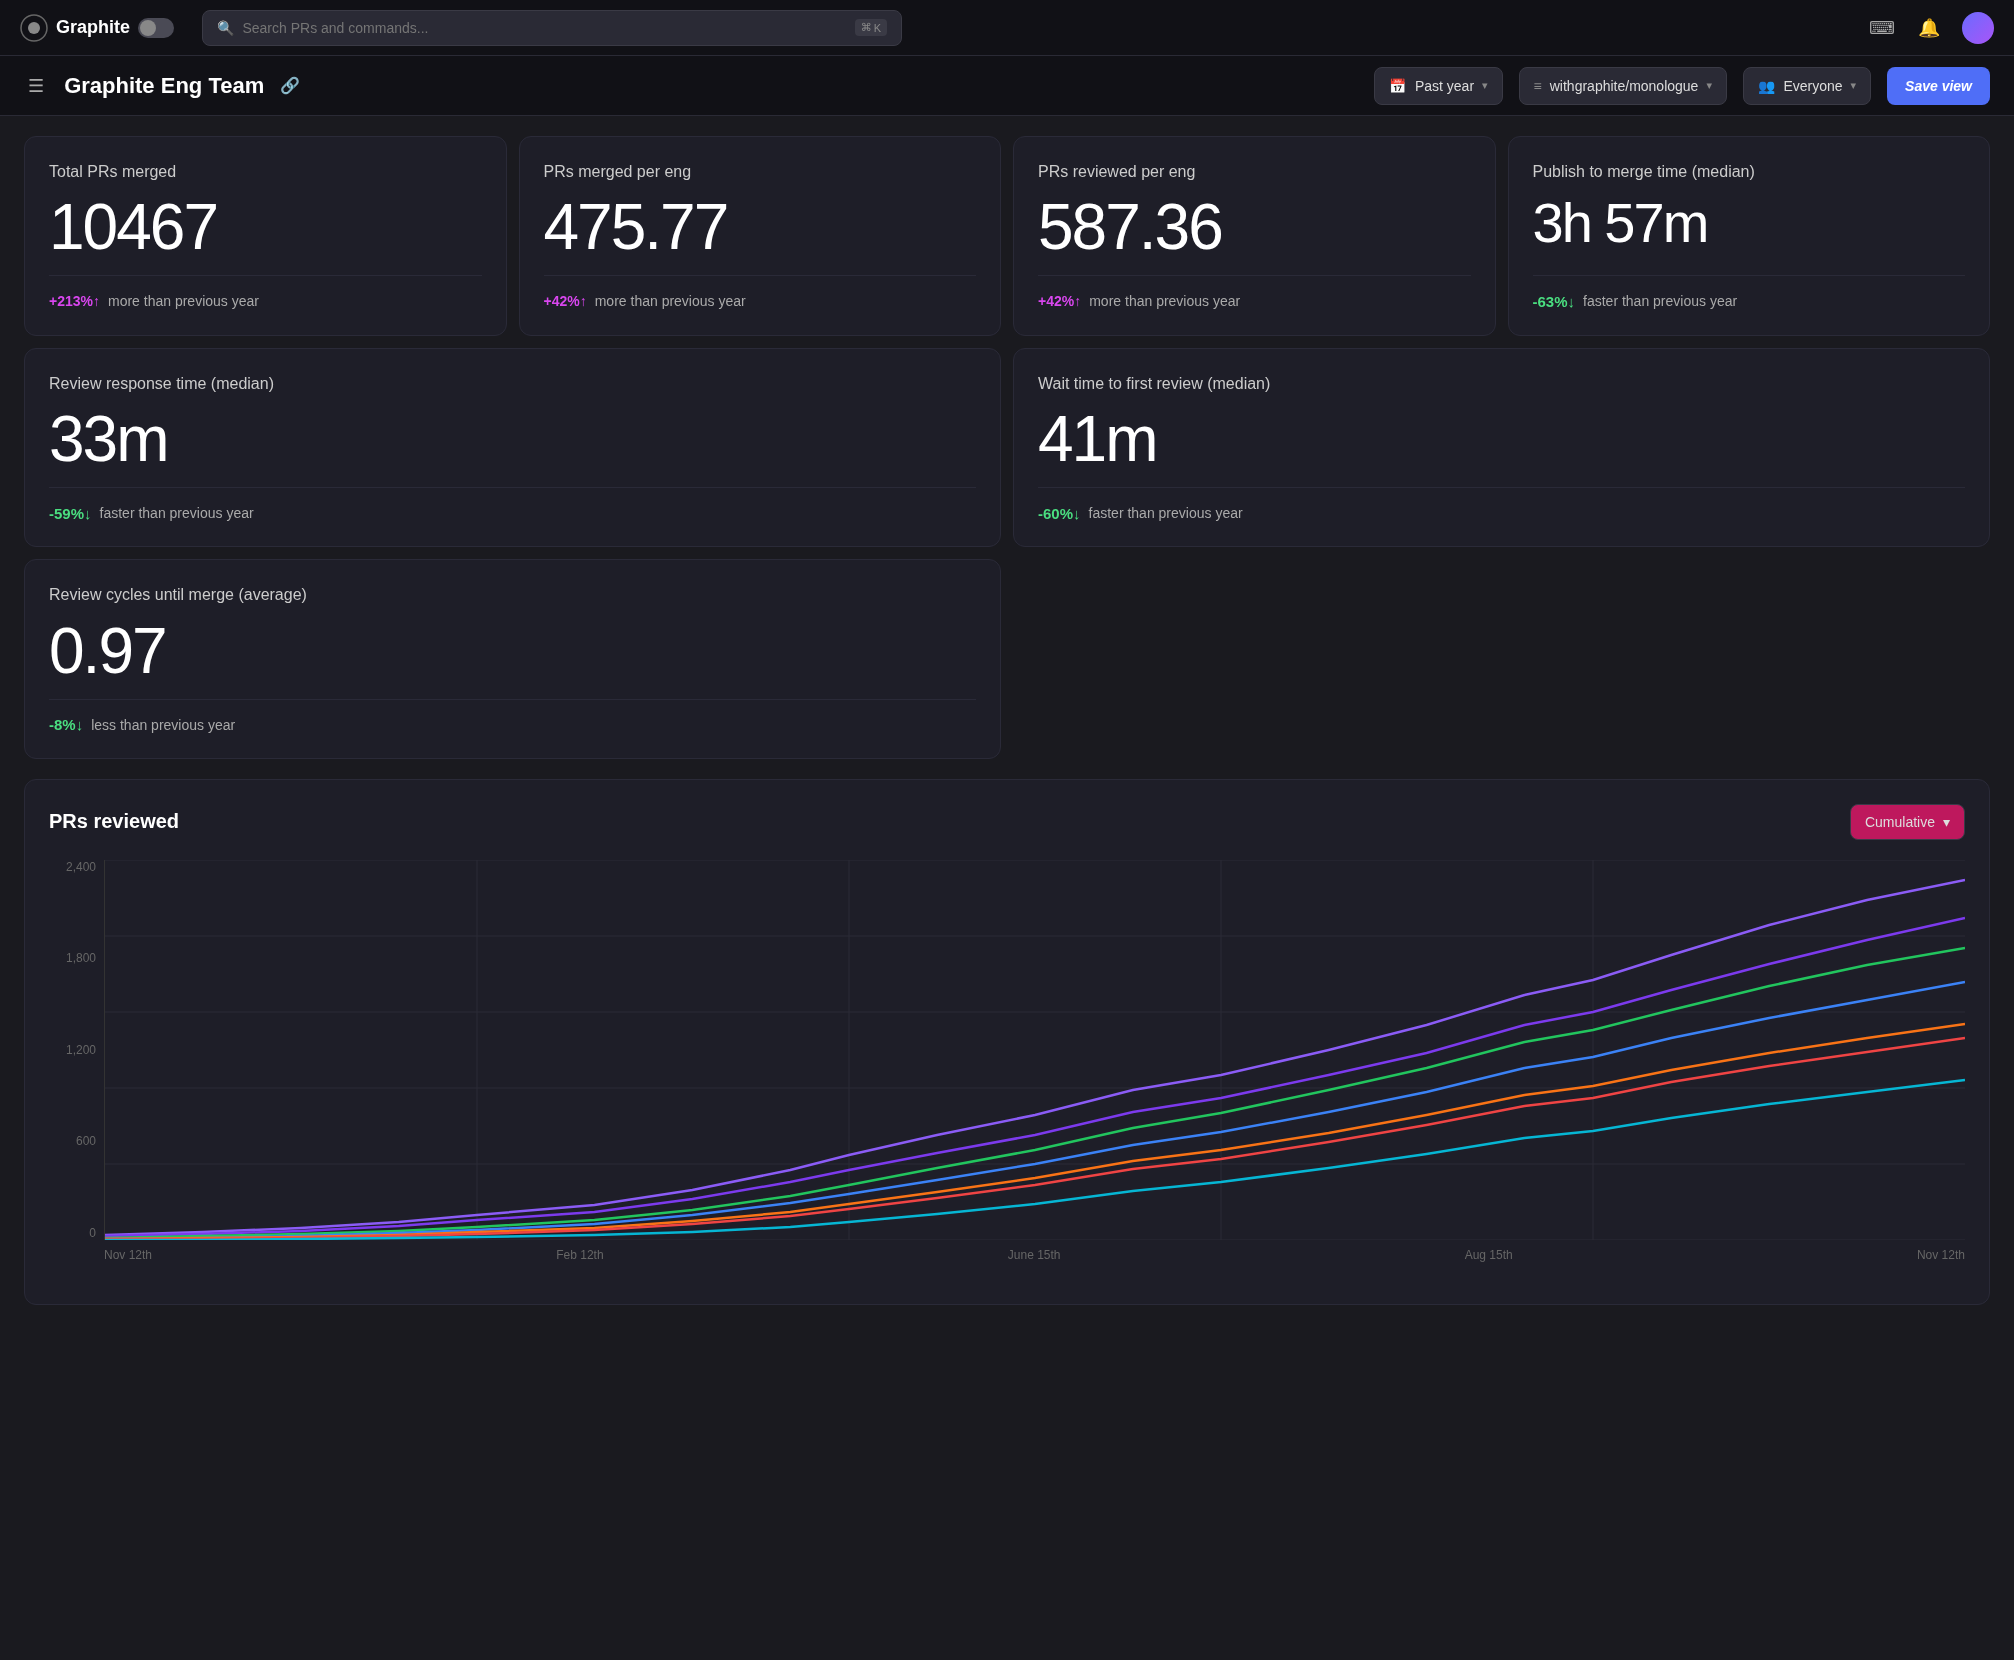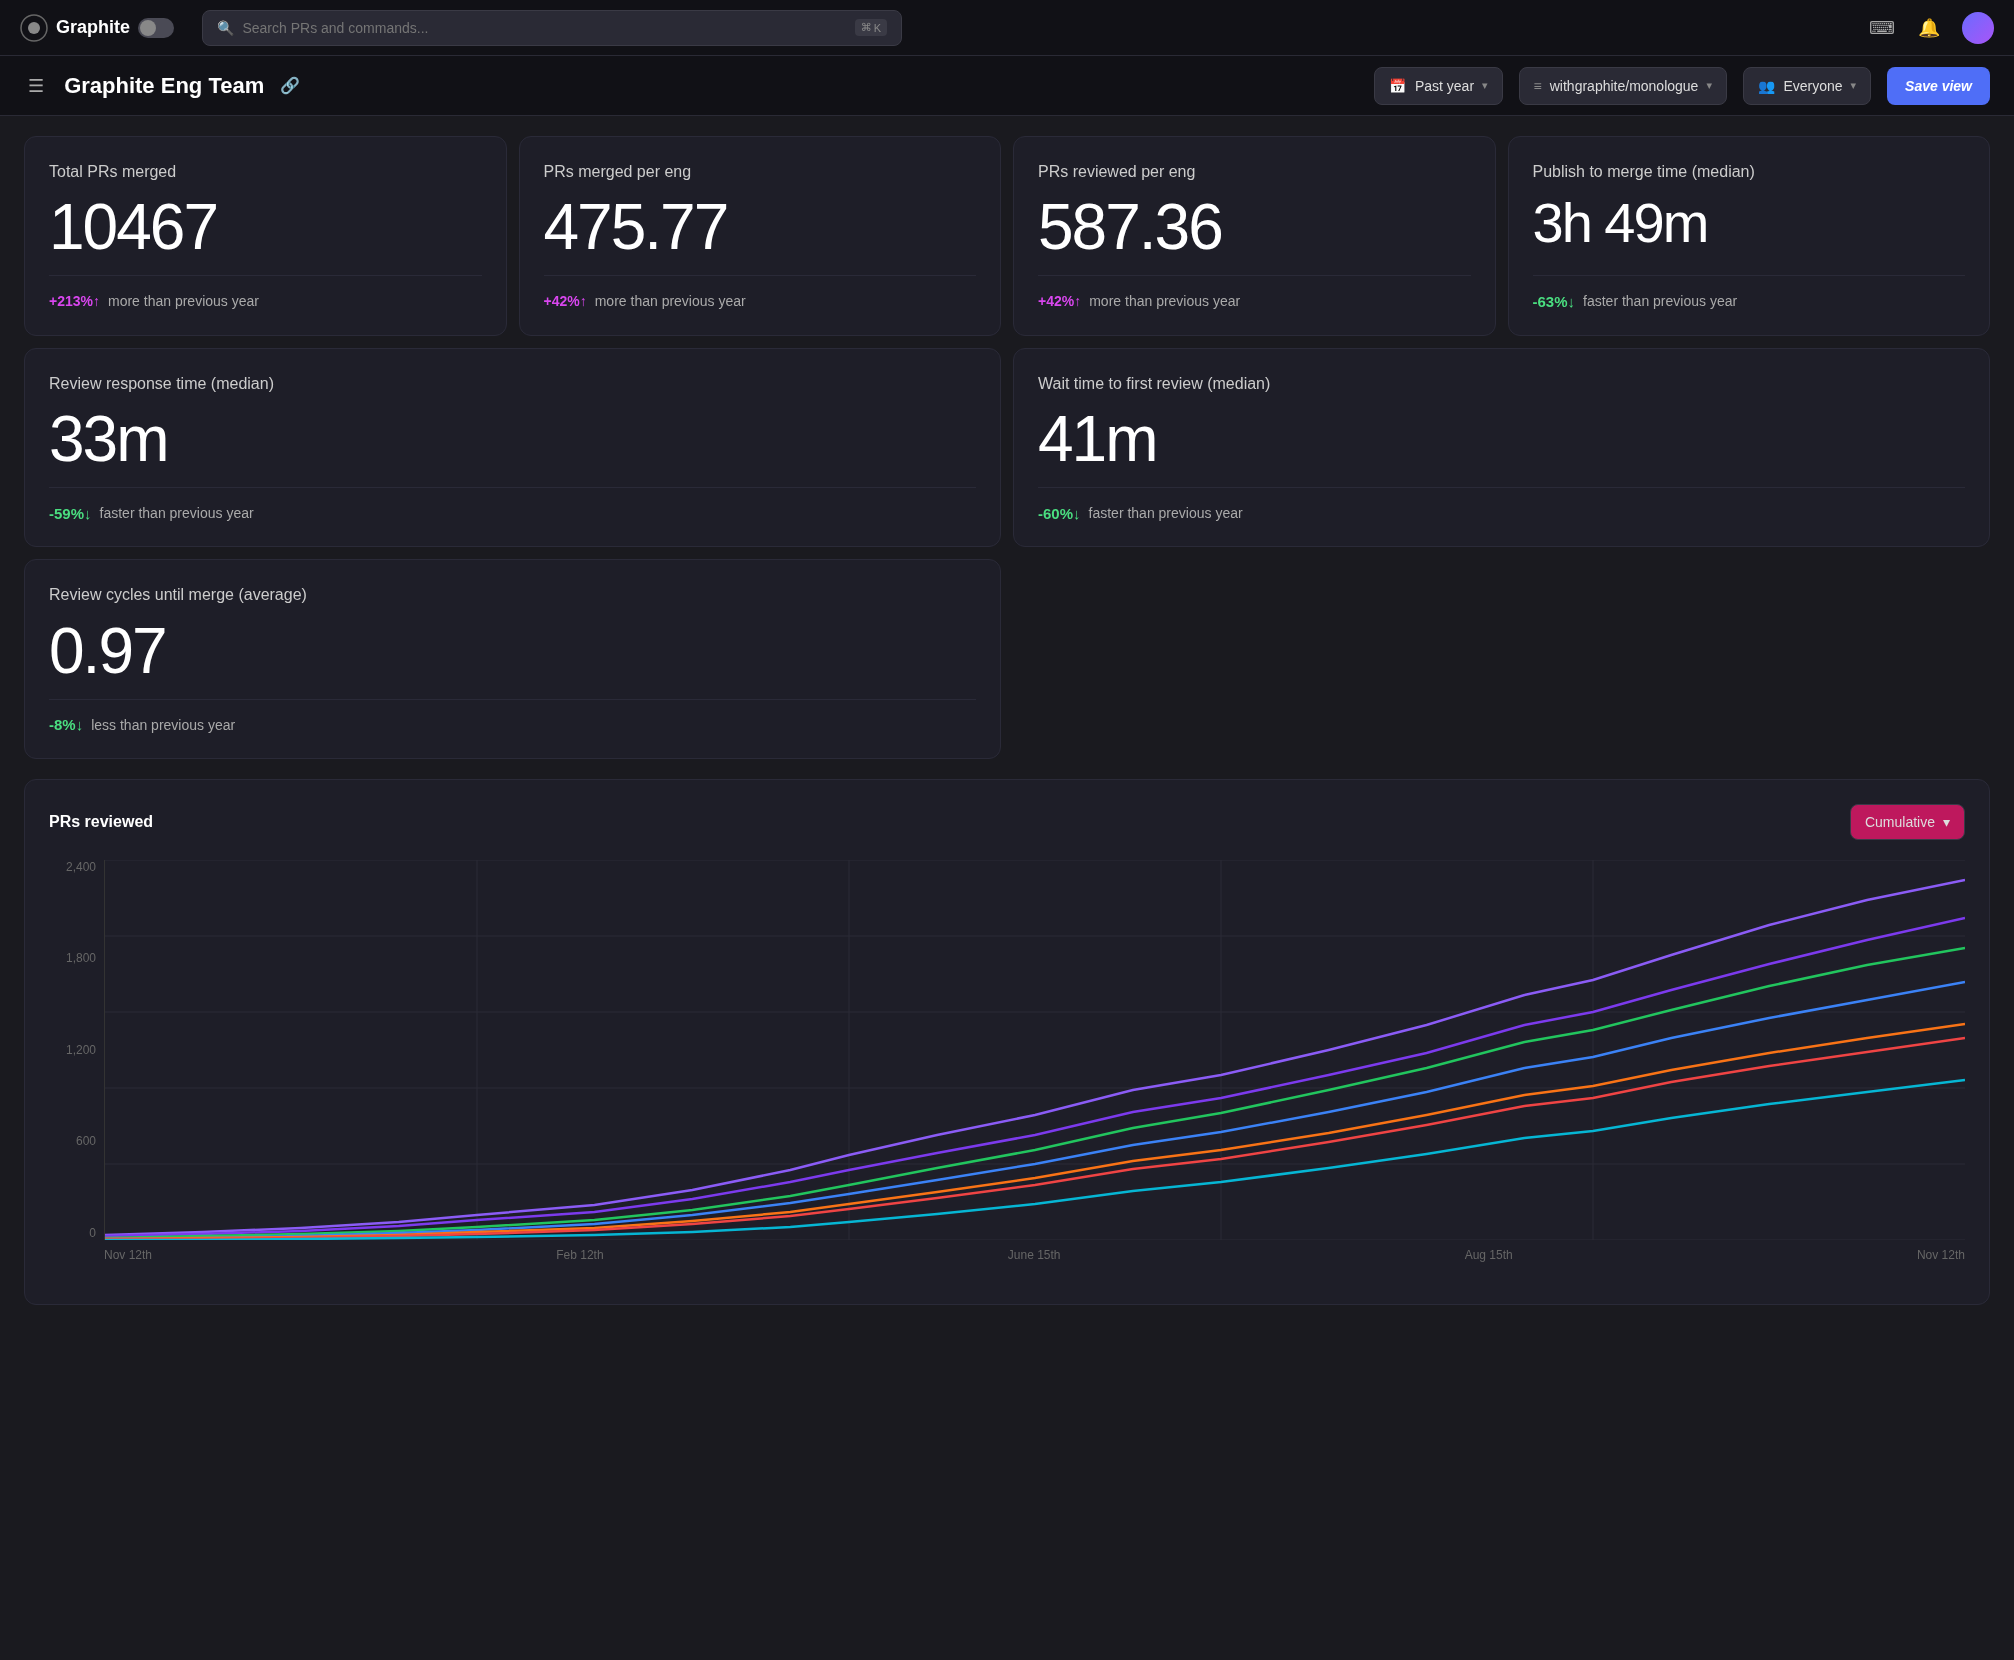--- a/index.html
+++ b/index.html
@@ -247,21 +247,21 @@
       border-radius: 12px;
       padding: 24px;
     }
     .chart-header {
       display: flex;
       align-items: center;
       justify-content: space-between;
       margin-bottom: 20px;
     }
     .chart-title {
-      font-size: 16px;
+      font-size: 20px;
       font-weight: 600;
       color: #fff;
     }
     .chart-mode-btn {
       display: flex;
       align-items: center;
       gap: 8px;
       background: #be185d;
       border: 1px solid #3a3a48;
       border-radius: 8px;
@@ -418,21 +418,21 @@
       <div class="stat-change">
         <span class="change-positive">
           <span>+42%</span><span>↑</span>
         </span>
         <span class="change-text">more than previous year</span>
       </div>
     </div>
 
     <div class="stat-card">
       <div class="stat-label">Publish to merge time (median)</div>
-      <div class="stat-value stat-value-large">3h 49m</div>
+      <div class="stat-value stat-value-large">3h 57m</div>
       <div class="stat-divider"></div>
       <div class="stat-change">
         <span class="change-negative">
           <span>-63%</span><span>↓</span>
         </span>
         <span class="change-text">faster than previous year</span>
       </div>
     </div>
   </div>
 

